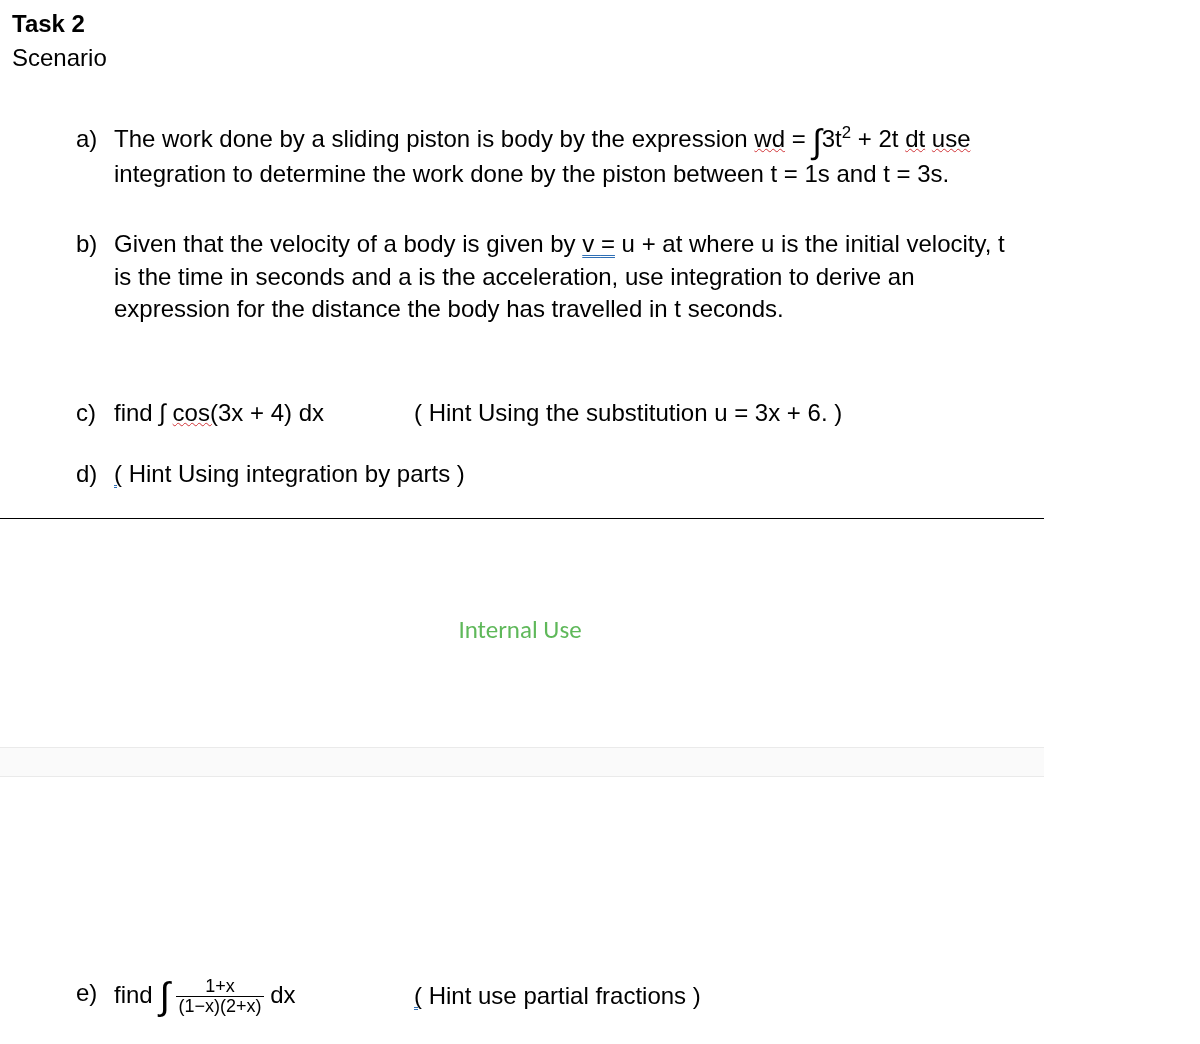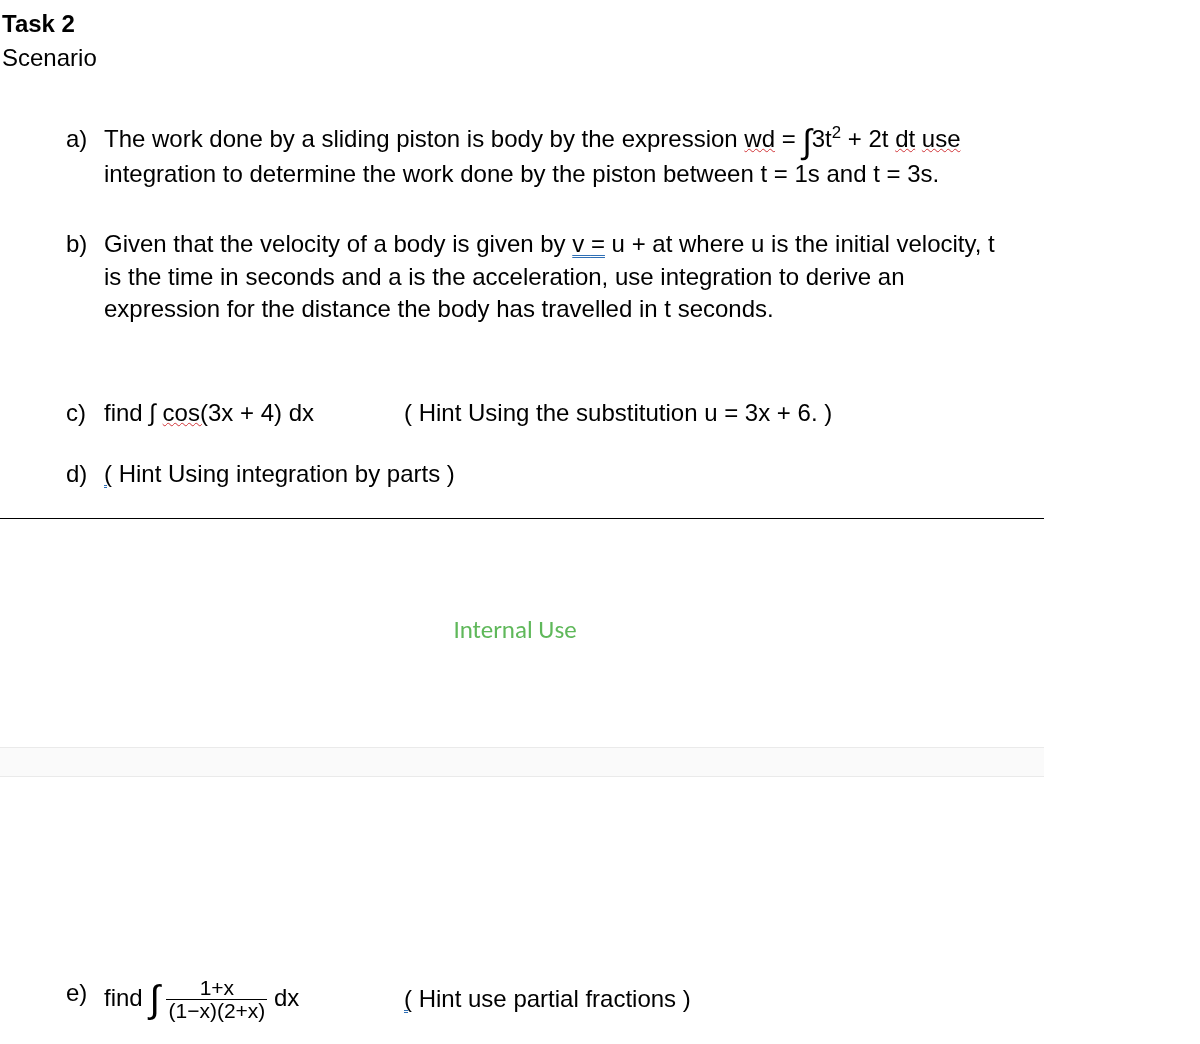--- a/index.html
+++ b/index.html
@@ -8,21 +8,21 @@
     background: #fff;
     font-family: Arial, Helvetica, sans-serif;
     color: #000;
     font-size: 24px;
     line-height: 1.35;
   }
   .page {
     width: 1044px;
     min-height: 1044px;
     box-sizing: border-box;
-    padding: 8px 16px 0 2px;
+    padding: 8px 16px 0 12px;
     position: relative;
   }
   .heading {
     font-weight: 700;
     margin-bottom: 2px;
   }
   .subheading {
     margin-bottom: 48px;
   }
   .qlist {
@@ -77,21 +77,21 @@
   sup {
     font-size: 0.7em;
     vertical-align: super;
     line-height: 0;
   }
 
   .frac {
     display: inline-block;
     text-align: center;
     vertical-align: middle;
-    font-size: 21px;
+    font-size: 18px;
     line-height: 1.05;
   }
   .frac .num {
     display: block;
     padding: 0 2px;
   }
   .frac .den {
     display: block;
     border-top: 1.5px solid #000;
     padding: 0 2px;

